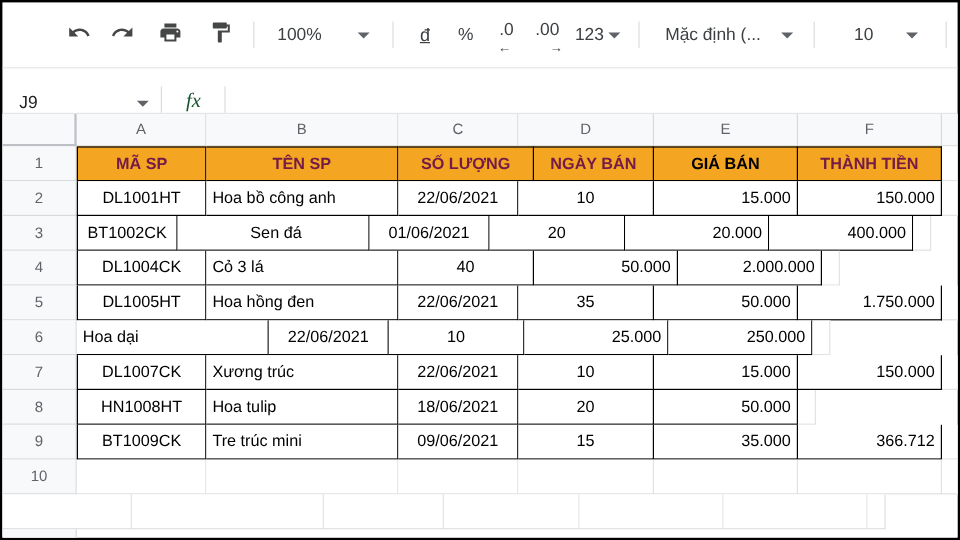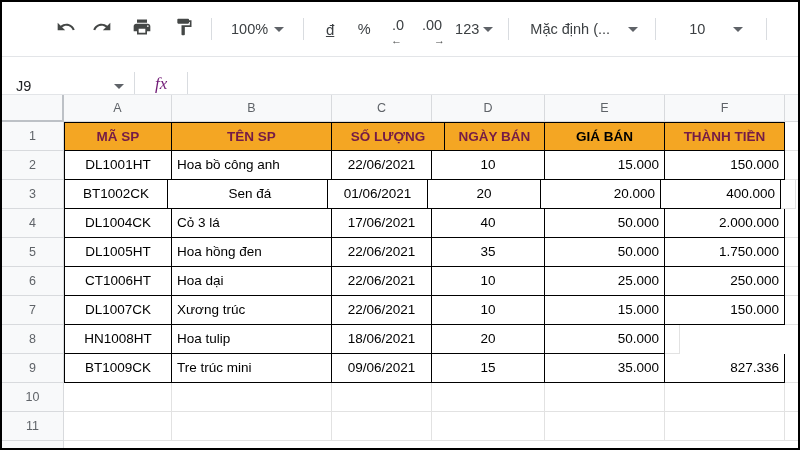--- a/index.html
+++ b/index.html
@@ -18,21 +18,21 @@
     width:36px; height:36px; display:flex; align-items:center; justify-content:center;
     border-radius:4px; cursor:pointer; flex:none;
   }
   .tb-btn svg { width:20px; height:20px; fill:#444746; }
   .tb-divider { width:1px; height:22px; background:#D9DCE0; margin:0 9px; flex:none; }
   .tb-text { font-size:14.5px; color:#3C4043; }
   .caret {
     width:0; height:0; border-left:5px solid transparent; border-right:5px solid transparent;
     border-top:5px solid #5F6368; flex:none;
   }
-  .zoom-ctl { display:flex; align-items:center; gap:6px; padding:0 10px; cursor:pointer; }
+  .zoom-ctl { display:flex; align-items:center; gap:30px; padding:0 10px; cursor:pointer; }
   .fmt-btn {
     min-width:34px; height:36px; display:flex; align-items:center; justify-content:center;
     font-size:14.5px; color:#3C4043; cursor:pointer; position:relative; flex:none;
   }
   .currency { text-decoration:underline; font-size:15px; }
   .dec-wrap { position:relative; padding-bottom:8px; height:36px; display:flex; align-items:center; }
   .mini-arrow { position:absolute; bottom:1px; font-size:11px; color:#444746; line-height:1; }
   .mini-arrow.l { left:10px; }
   .mini-arrow.r { right:4px; }
   .more-formats { display:flex; align-items:center; gap:4px; padding:0 6px; cursor:pointer; }
@@ -40,21 +40,21 @@
     padding:0 8px 0 12px; cursor:pointer; }
   .font-size-ctl { display:flex; align-items:center; width:92px; justify-content:space-between;
     padding:0 14px 0 24px; cursor:pointer; }
   
   .formula-bar { height:38px; display:flex; align-items:flex-end; border-bottom:1px solid #E3E5E8; }
   .name-box { width:132px; display:flex; align-items:center; justify-content:space-between;
     padding:0 10px 0 14px; cursor:pointer; }
   .name-box-value { font-size:14.5px; color:#202124; }
   .fb-divider { width:1px; height:22px; background:#D9DCE0; flex:none; }
   .fx { font-family:"Liberation Serif","DejaVu Serif",serif; font-style:italic;
-    font-size:17px; color:#701a75; margin:0 20px; }
+    font-size:17px; color:#14532d; margin:0 20px; }
   .formula-input { flex:1; height:100%; font-size:14px; color:#202124; display:flex; align-items:center; }
   
   .grid { position:relative; background:#fff; }
   .col-header-row { display:flex; height:27px; }
   .corner-box { width:62px; height:27px; background:#F8F9FA;
     border-right:2px solid #BDC1C6; border-bottom:2px solid #BDC1C6; flex:none; cursor:pointer; }
   .col-letter { height:27px; background:#F8F9FA; border-right:1px solid #D8DADD;
     border-bottom:1px solid #D8DADD; color:#5F6368; font-size:12.5px; text-align:center;
     line-height:26px; flex:none; cursor:pointer; }
   .sheet-row { display:flex; height:29px; }
@@ -169,51 +169,49 @@
         <div class="cell dcell al-center cfirst" style="width: 108px;">DL1001HT</div>
         <div class="cell dcell al-left" style="width: 160px;">Hoa bồ công anh</div>
         <div class="cell dcell al-center" style="width: 100px;">22/06/2021</div>
         <div class="cell dcell al-center" style="width: 113px;">10</div>
         <div class="cell dcell al-right" style="width: 120px;">15.000</div>
         <div class="cell dcell al-right" style="width: 120px;">150.000</div>
         <div class="cell ecell" style="width: 15px;"></div>
       </div>
       <div class="sheet-row">
         <div class="row-num">3</div>
-        <div class="cell dcell al-center cfirst" style="width: 104px;">BT1002CK</div>
+        <div class="cell dcell al-center cfirst" style="width: 84px;">BT1002CK</div>
         <div class="cell dcell al-left" style="width: 160px; text-align: center;">Sen đá</div>
         <div class="cell dcell al-center" style="width: 100px;">01/06/2021</div>
         <div class="cell dcell al-center" style="width: 113px;">20</div>
         <div class="cell dcell al-right" style="width: 120px;">20.000</div>
         <div class="cell dcell al-right" style="width: 120px;">400.000</div>
         <div class="cell ecell" style="width: 15px;"></div>
       </div>
       <div class="sheet-row">
         <div class="row-num">4</div>
         <div class="cell dcell al-center cfirst" style="width: 108px;">DL1004CK</div>
         <div class="cell dcell al-left" style="width: 160px;">Cỏ 3 lá</div>
-        <div class="cell dcell al-center" style="width: 100px;">17/06/2021</div>
         <div class="cell dcell al-center" style="width: 113px;">40</div>
         <div class="cell dcell al-right" style="width: 120px;">50.000</div>
         <div class="cell dcell al-right" style="width: 120px;">2.000.000</div>
         <div class="cell ecell" style="width: 15px;"></div>
       </div>
       <div class="sheet-row">
         <div class="row-num">5</div>
         <div class="cell dcell al-center cfirst" style="width: 108px;">DL1005HT</div>
         <div class="cell dcell al-left" style="width: 160px;">Hoa hồng đen</div>
         <div class="cell dcell al-center" style="width: 100px;">22/06/2021</div>
         <div class="cell dcell al-center" style="width: 113px;">35</div>
         <div class="cell dcell al-right" style="width: 120px;">50.000</div>
         <div class="cell dcell al-right" style="width: 120px;">1.750.000</div>
         <div class="cell ecell" style="width: 15px;"></div>
       </div>
       <div class="sheet-row">
         <div class="row-num">6</div>
-        <div class="cell dcell al-center cfirst" style="width: 108px;">CT1006HT</div>
         <div class="cell dcell al-left" style="width: 160px;">Hoa dại</div>
         <div class="cell dcell al-center" style="width: 100px;">22/06/2021</div>
         <div class="cell dcell al-center" style="width: 113px;">10</div>
         <div class="cell dcell al-right" style="width: 120px;">25.000</div>
         <div class="cell dcell al-right" style="width: 120px; text-align: right;">250.000</div>
         <div class="cell ecell" style="width: 15px;"></div>
       </div>
       <div class="sheet-row">
         <div class="row-num">7</div>
         <div class="cell dcell al-center cfirst" style="width: 108px;">DL1007CK</div>
@@ -233,35 +231,34 @@
         <div class="cell dcell al-right" style="width: 120px;">50.000</div>
         <div class="cell ecell" style="width: 15px;"></div>
       </div>
       <div class="sheet-row">
         <div class="row-num">9</div>
         <div class="cell dcell al-center cfirst" style="width: 108px;">BT1009CK</div>
         <div class="cell dcell al-left" style="width: 160px;">Tre trúc mini</div>
         <div class="cell dcell al-center" style="width: 100px;">09/06/2021</div>
         <div class="cell dcell al-center" style="width: 113px;">15</div>
         <div class="cell dcell al-right" style="width: 120px;">35.000</div>
-        <div class="cell dcell al-right" style="width: 120px;">827.336</div>
+        <div class="cell dcell al-right" style="width: 120px;">366.712</div>
         <div class="cell ecell" style="width: 15px;"></div>
       </div>
       <div class="sheet-row">
         <div class="row-num">10</div>
         <div class="cell ecell" style="width: 108px;"></div>
         <div class="cell ecell" style="width: 160px;"></div>
         <div class="cell ecell" style="width: 100px;"></div>
         <div class="cell ecell" style="width: 113px;"></div>
         <div class="cell ecell" style="width: 120px;"></div>
         <div class="cell ecell" style="width: 120px;"></div>
         <div class="cell ecell" style="width: 15px;"></div>
       </div>
       <div class="sheet-row">
-        <div class="row-num">11</div>
         <div class="cell ecell" style="width: 108px;"></div>
         <div class="cell ecell" style="width: 160px;"></div>
         <div class="cell ecell" style="width: 100px;"></div>
         <div class="cell ecell" style="width: 113px;"></div>
         <div class="cell ecell" style="width: 120px;"></div>
         <div class="cell ecell" style="width: 120px;"></div>
         <div class="cell ecell" style="width: 15px;"></div>
       </div>
       <div class="gutter-fill"></div>
     </div>

